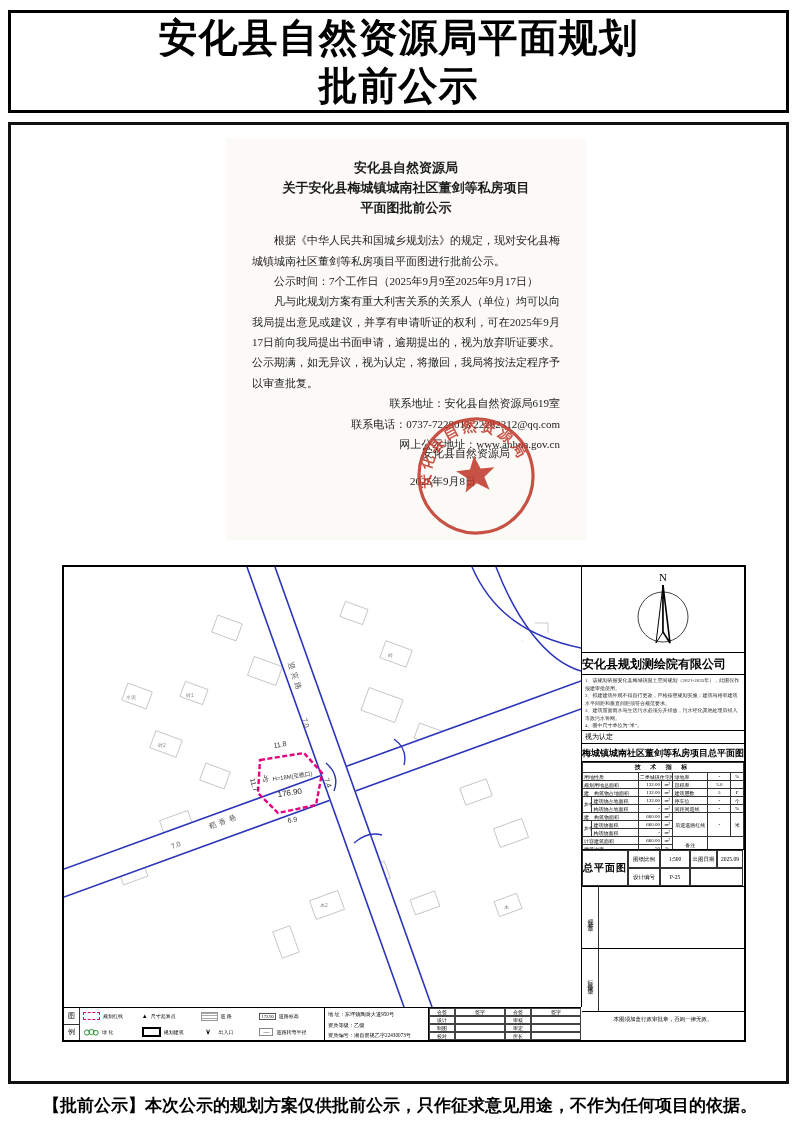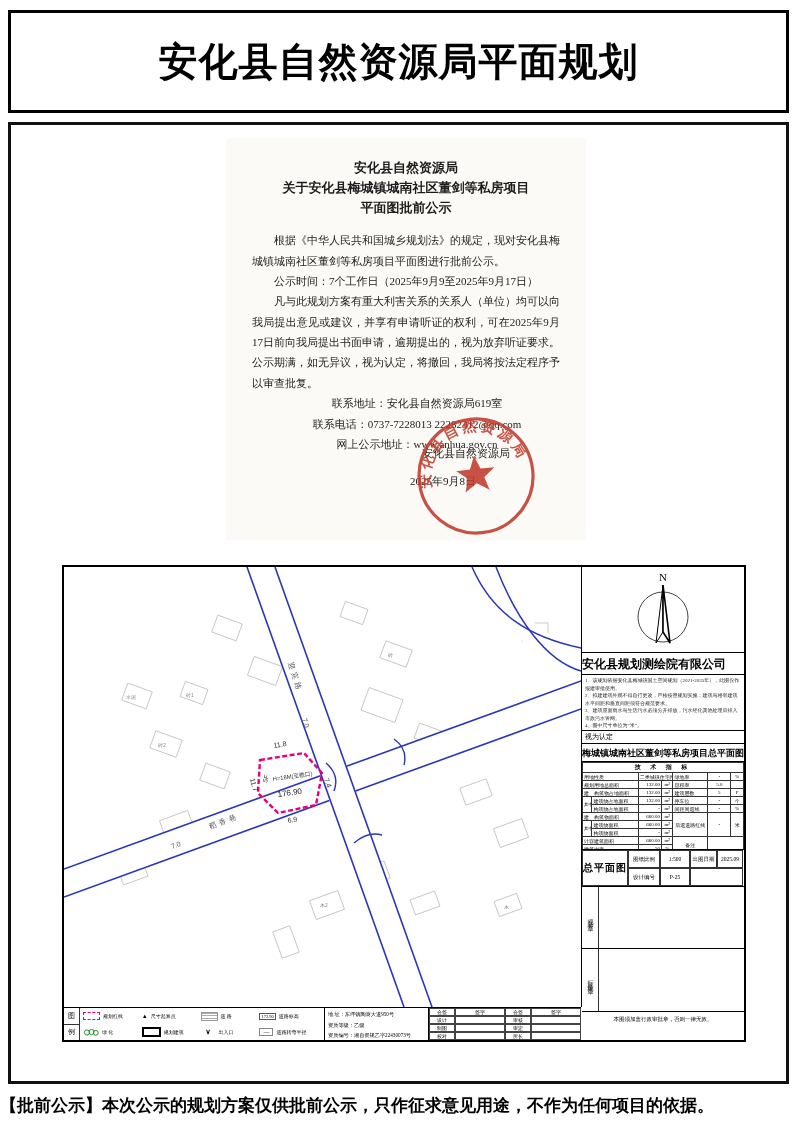--- a/index.html
+++ b/index.html
@@ -14,21 +14,21 @@
 
   
   .main-box{left:8px;top:122px;width:781px;height:962px;border:3px solid #111;background:#fff;}
 
   
   .doc{left:215px;top:13px;width:360px;height:402px;background:#fbfaf6;
        padding:20px 26px;font-family:"Liberation Serif",serif;font-size:11px;color:#1c1c1c;}
   .doc-title{text-align:center;font-weight:bold;font-size:13px;line-height:1.55;
        font-family:"Liberation Sans",sans-serif;margin-bottom:12px;}
   .doc p{margin:0;text-indent:2em;line-height:1.85;text-align:justify;}
-  .doc p.nf{text-align:center;}
+  .doc p.nf{text-align:right;}
   .sig1{left:196px;top:308px;font-size:11px;font-family:"Liberation Serif",serif;}
   .sig2{left:184px;top:336px;font-size:11px;font-family:"Liberation Serif",serif;}
   .stamp{left:188px;top:276px;width:124px;height:124px;opacity:.87;transform:rotate(-6deg);}
 
   
   .plan{left:51px;top:440px;width:684px;height:477px;border:2px solid #000;background:#fff;}
   .map{left:0;top:0;width:517px;height:440px;}
   .rpanel{left:517px;top:0;width:163px;height:440px;border-left:1.5px solid #000;font-family:"Liberation Serif",serif;}
   .rrow{box-sizing:border-box;border-bottom:1px solid #000;overflow:hidden;}
   .r-north{height:86px;display:flex;align-items:center;justify-content:center;}
@@ -69,28 +69,29 @@
             background:repeating-linear-gradient(0deg,#fff 0 1.4px,#aaa 1.4px 2.4px);}
   .sym-elev{border:0.6px solid #555;font-size:4.5px;padding:0 1px;flex:none;}
   .sym-black{width:15px;height:6px;border:2px solid #000;flex:none;}
   .sym-v{font-size:7px;font-weight:bold;flex:none;width:15px;text-align:center;}
   .sym-r{font-size:6px;border:0.6px solid #888;padding:0 3px;flex:none;}
   .officebox{width:104px;border-right:1px solid #000;font-size:5.2px;line-height:10.5px;padding:1px 3px;box-sizing:border-box;}
   .signgrid{flex:1;display:grid;grid-template-columns:26px 1fr 26px 1fr;grid-template-rows:1fr 1fr 1fr 1fr;font-size:5px;}
   .signgrid div{border:0.4px solid #444;display:flex;align-items:center;justify-content:center;overflow:hidden;}
 
   
-  .footer-note{left:0;top:1094px;width:800px;text-align:left;font-weight:bold;font-size:17px;
+  .footer-note{left:0;top:1094px;width:800px;text-align:center;font-weight:bold;font-size:17px;
                font-family:"Liberation Serif",serif;}
 </style>
 </head>
 <body>
 
 <div class="abs title-box">
   <div>安化县自然资源局平面规划</div>
+  <div>批前公示</div>
 </div>
 
 <div class="abs main-box">
 
   <div class="abs doc">
     <div class="doc-title">
       <div>安化县自然资源局</div>
       <div>关于安化县梅城镇城南社区董剑等私房项目</div>
       <div>平面图批前公示</div>
     </div>

